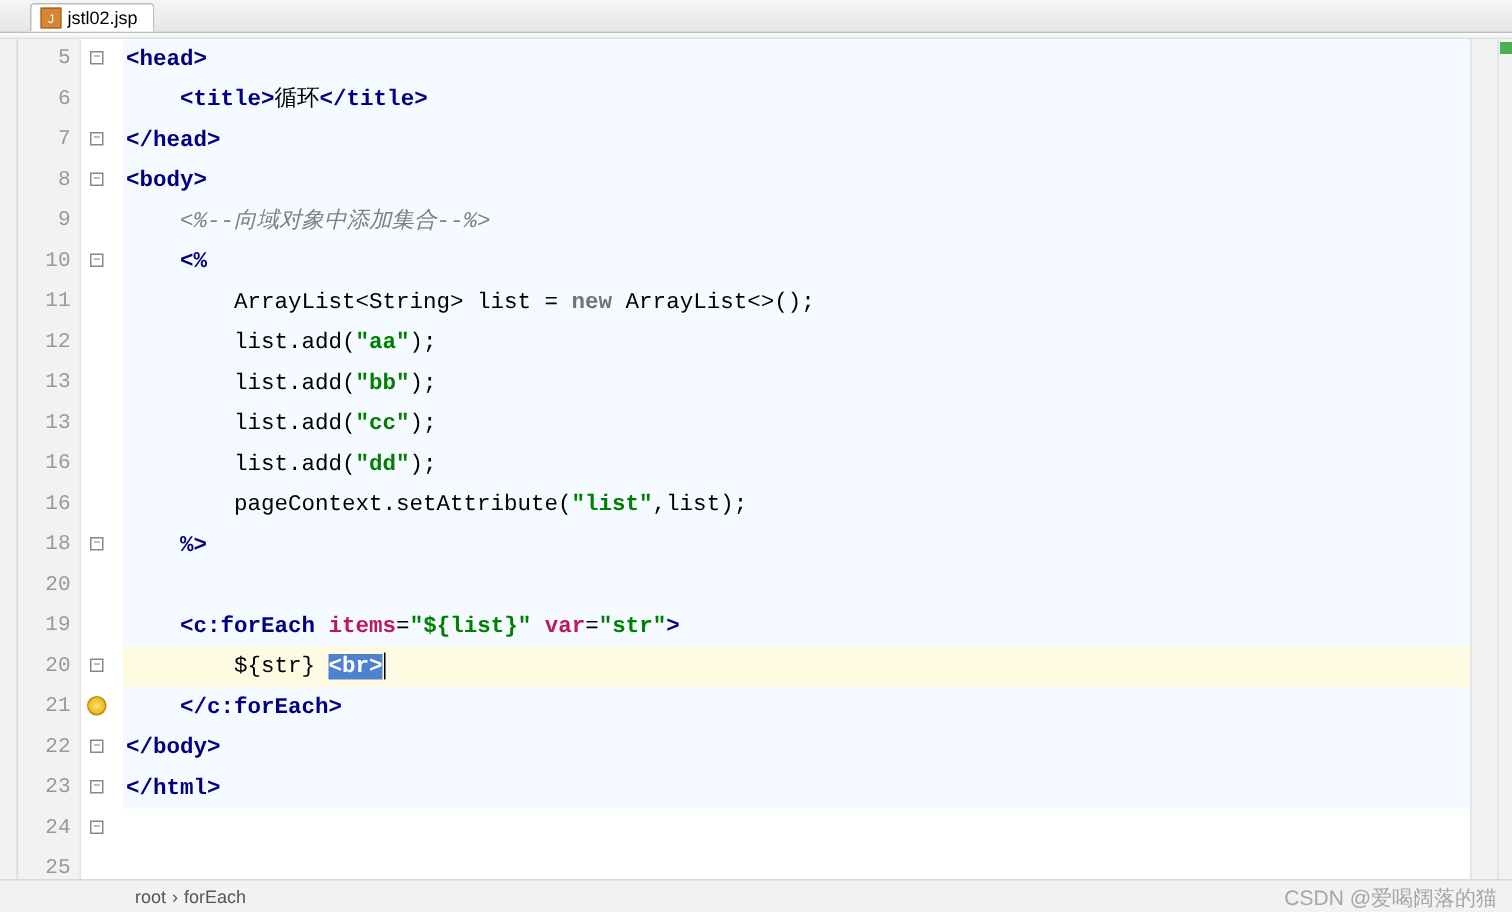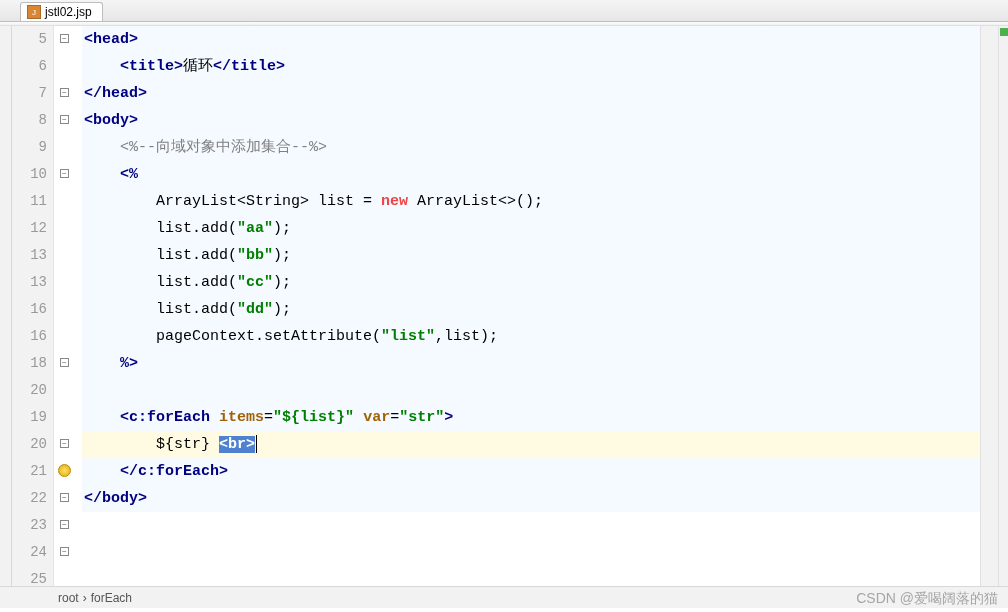--- a/index.html
+++ b/index.html
@@ -91,24 +91,24 @@
     border: 1px solid #c08a00;
   }
   .code {
     flex: 1;
     background: #fff;
   }
   .code .line { height: 27px; line-height: 27px; white-space: pre; padding-left: 2px; }
   .hl-bg     { background: #f4faff; }
   .hl-yellow { background: #fffbe3; }
   .tag       { color: #000080; font-weight: bold; }
-  .attr      { color: #a16207; font-weight: bold; }
+  .attr      { color: #be185d; font-weight: bold; }
   .str       { color: #008000; font-weight: bold; }
-  .kw        { color: #ef4444; font-weight: bold; }
-  .comment   { color: #808080; }
+  .kw        { color: #737373; font-weight: bold; }
+  .comment   { color: #808080; font-style: italic; }
   .txt       { color: #000; }
   .sel {
     background: #4f81d1;
     color: #fff !important;
     text-align: center;
   }
   .sel * { color: #fff !important; }
   .caret {
     display: inline-block;
     width: 1px; height: 18px;
@@ -132,21 +132,21 @@
     position:absolute; top:2px; left:1px;
     width:8px; height:8px;
     background:#4caf50;
   }
   .breadcrumb {
     height: 22px;
     background: #f2f2f2;
     border-top: 1px solid #d8d8d8;
     display: flex;
     align-items: center;
-    padding-left: 58px;
+    padding-left: 90px;
     font-size: 12px;
     color: #555;
     gap: 4px;
   }
   .watermark {
     position: fixed;
     right: 10px;
     bottom: 4px;
     font-size: 14px;
     color: rgba(140,140,140,.75);
@@ -244,20 +244,21 @@
     <div class="line hl-bg"><span>        </span><span class="txt">list.add(</span><span class="str">"bb"</span><span class="txt">);</span></div>
     <div class="line hl-bg"><span>        </span><span class="txt">list.add(</span><span class="str">"cc"</span><span class="txt">);</span></div>
     <div class="line hl-bg"><span>        </span><span class="txt">list.add(</span><span class="str">"dd"</span><span class="txt">);</span></div>
     <div class="line hl-bg"><span>        </span><span class="txt">pageContext.setAttribute(</span><span class="str">"list"</span><span class="txt">,list);</span></div>
     <div class="line hl-bg"><span>    </span><span class="tag">%&gt;</span></div>
     <div class="line hl-bg"></div>
     <div class="line hl-bg"><span>    </span><span class="tag">&lt;</span><span class="tag">c:forEach</span><span> </span><span class="attr">items</span><span class="txt">=</span><span class="str">"${list}"</span><span> </span><span class="attr">var</span><span class="txt">=</span><span class="str">"str"</span><span class="tag">&gt;</span></div>
     <div class="line hl-yellow"><span>        </span><span class="txt">${str} </span><span class="sel"><span class="tag">&lt;</span><span class="tag">br</span><span class="tag">&gt;</span></span><span class="caret"></span></div>
     <div class="line hl-bg"><span>    </span><span class="tag">&lt;/</span><span class="tag">c:forEach</span><span class="tag">&gt;</span></div>
     <div class="line hl-bg"><span></span><span class="tag">&lt;/</span><span class="tag">body</span><span class="tag">&gt;</span></div>
+    <div class="line hl-bg"><span></span><span class="tag">&lt;/</span><span class="tag">html</span><span class="tag">&gt;</span></div>
     <div class="line"></div>
   </div>
   <div class="scrollbar-right"></div>
   <div class="marker-strip">
     <div class="marker-ok"></div>
   </div>
 </div>
 
 <div class="breadcrumb">
   <span>root</span>

